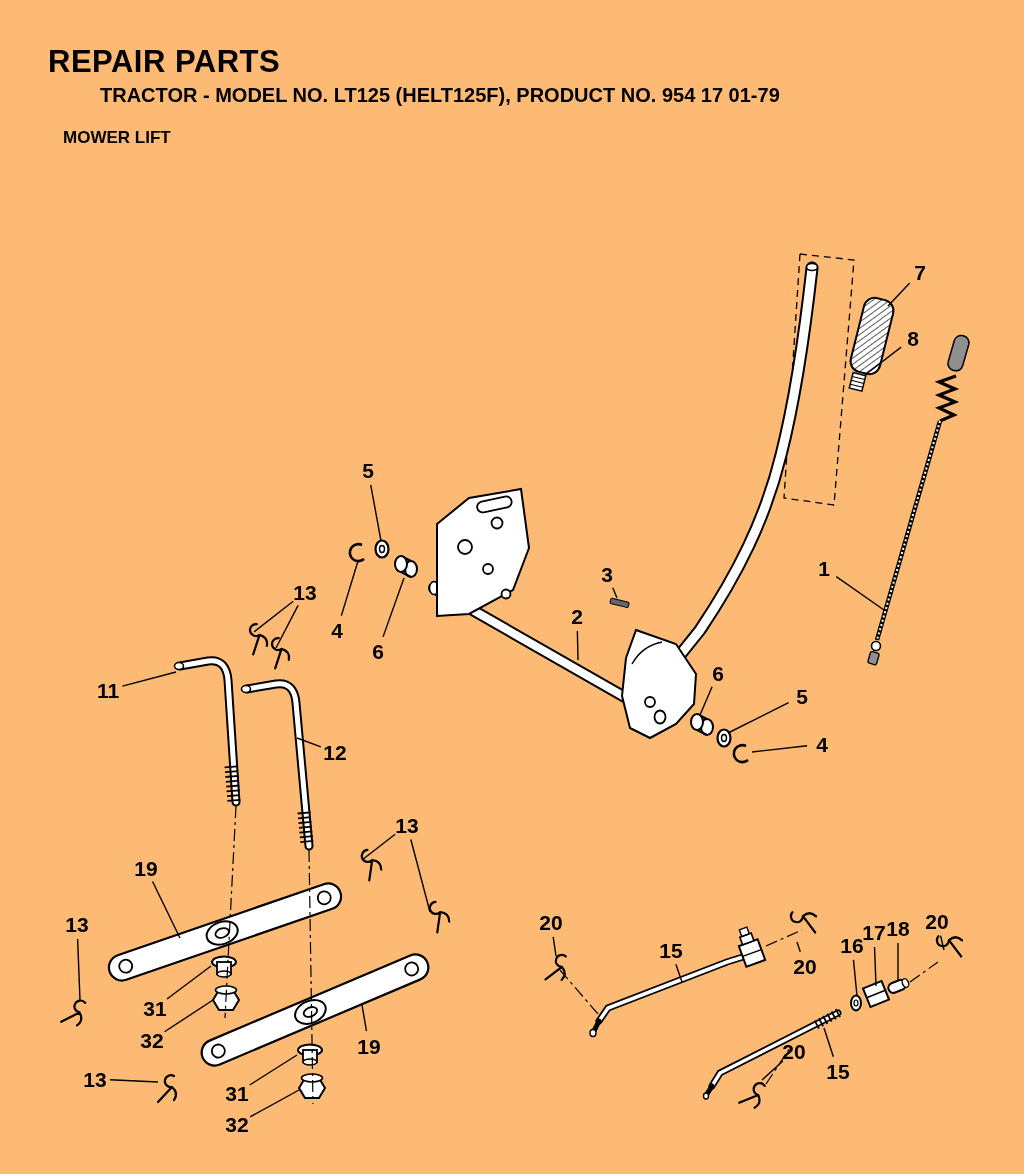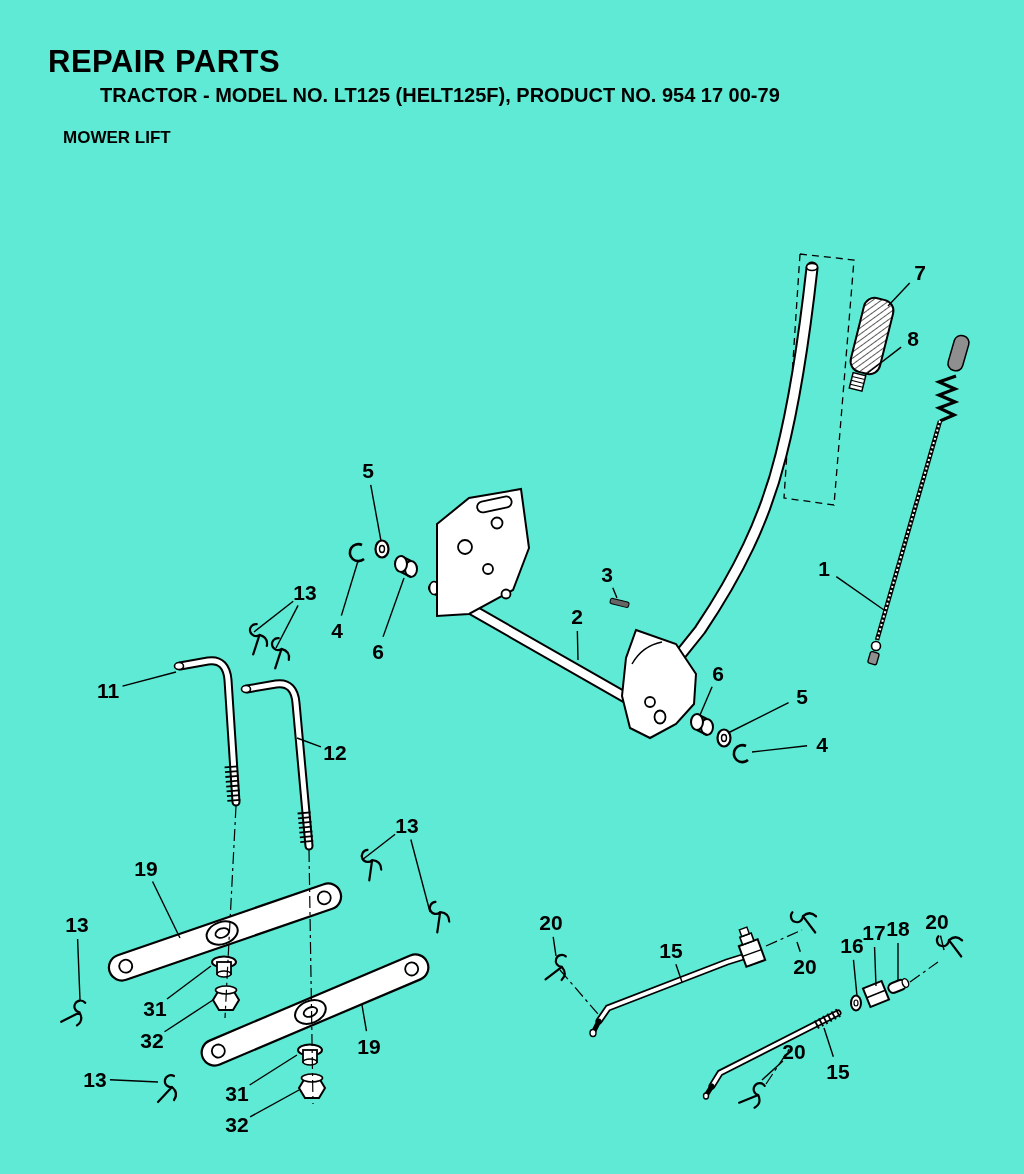--- a/index.html
+++ b/index.html
@@ -1,17 +1,17 @@
 <!DOCTYPE html>
 <html><head>
 <meta charset="utf-8">
 <style>
   html,body{margin:0;padding:0;background:#fff;}
   .page{
-    position:relative;width:1024px;height:1174px;background:#5eead4;
+    position:relative;width:1024px;height:1174px;background:#fdba74;
     font-family:"Liberation Sans",sans-serif;color:#000;overflow:hidden;
   }
   header{position:absolute;left:0;top:0;width:100%;}
   .title{
     position:absolute;left:48px;top:44px;margin:0;
     font-size:31px;font-weight:bold;letter-spacing:.5px;white-space:nowrap;
   }
   .subtitle{
     position:absolute;left:100px;top:84px;margin:0;
     font-size:20px;font-weight:bold;white-space:nowrap;
@@ -33,21 +33,21 @@
   .coiltex{stroke:#fff;stroke-width:2;fill:none;stroke-dasharray:2 2.4;}
   .callout-num{font-family:"Liberation Sans",sans-serif;font-size:21px;font-weight:bold;fill:#000;text-anchor:middle;dominant-baseline:central;}
   .leader{stroke:#000;stroke-width:1.4;}
 </style>
 </head>
 <body>
 
 <div class="page">
   <header>
     <h1 class="title">REPAIR PARTS</h1>
-    <h2 class="subtitle">TRACTOR - MODEL NO. LT125 (HELT125F), PRODUCT NO. 954 17 00-79</h2>
+    <h2 class="subtitle">TRACTOR - MODEL NO. LT125 (HELT125F), PRODUCT NO. 954 17 01-79</h2>
     <h3 class="section">MOWER LIFT</h3>
   </header>
 
   <svg class="diagram" width="1024" height="1174" viewBox="0 0 1024 1174" xmlns="http://www.w3.org/2000/svg">
     <defs>
       <pattern id="hatch" width="5" height="5" patternUnits="userSpaceOnUse" patternTransform="rotate(40)">
         <rect width="5" height="5" fill="#fff"></rect>
         <line x1="0" y1="0" x2="0" y2="5" stroke="#000" stroke-width="1.3"></line>
       </pattern>
       <path id="clip-shape" d="M14 0 a6 6 0 1 0 -2 11 L-2 26 M12 11 q7 6 2 13"></path>

